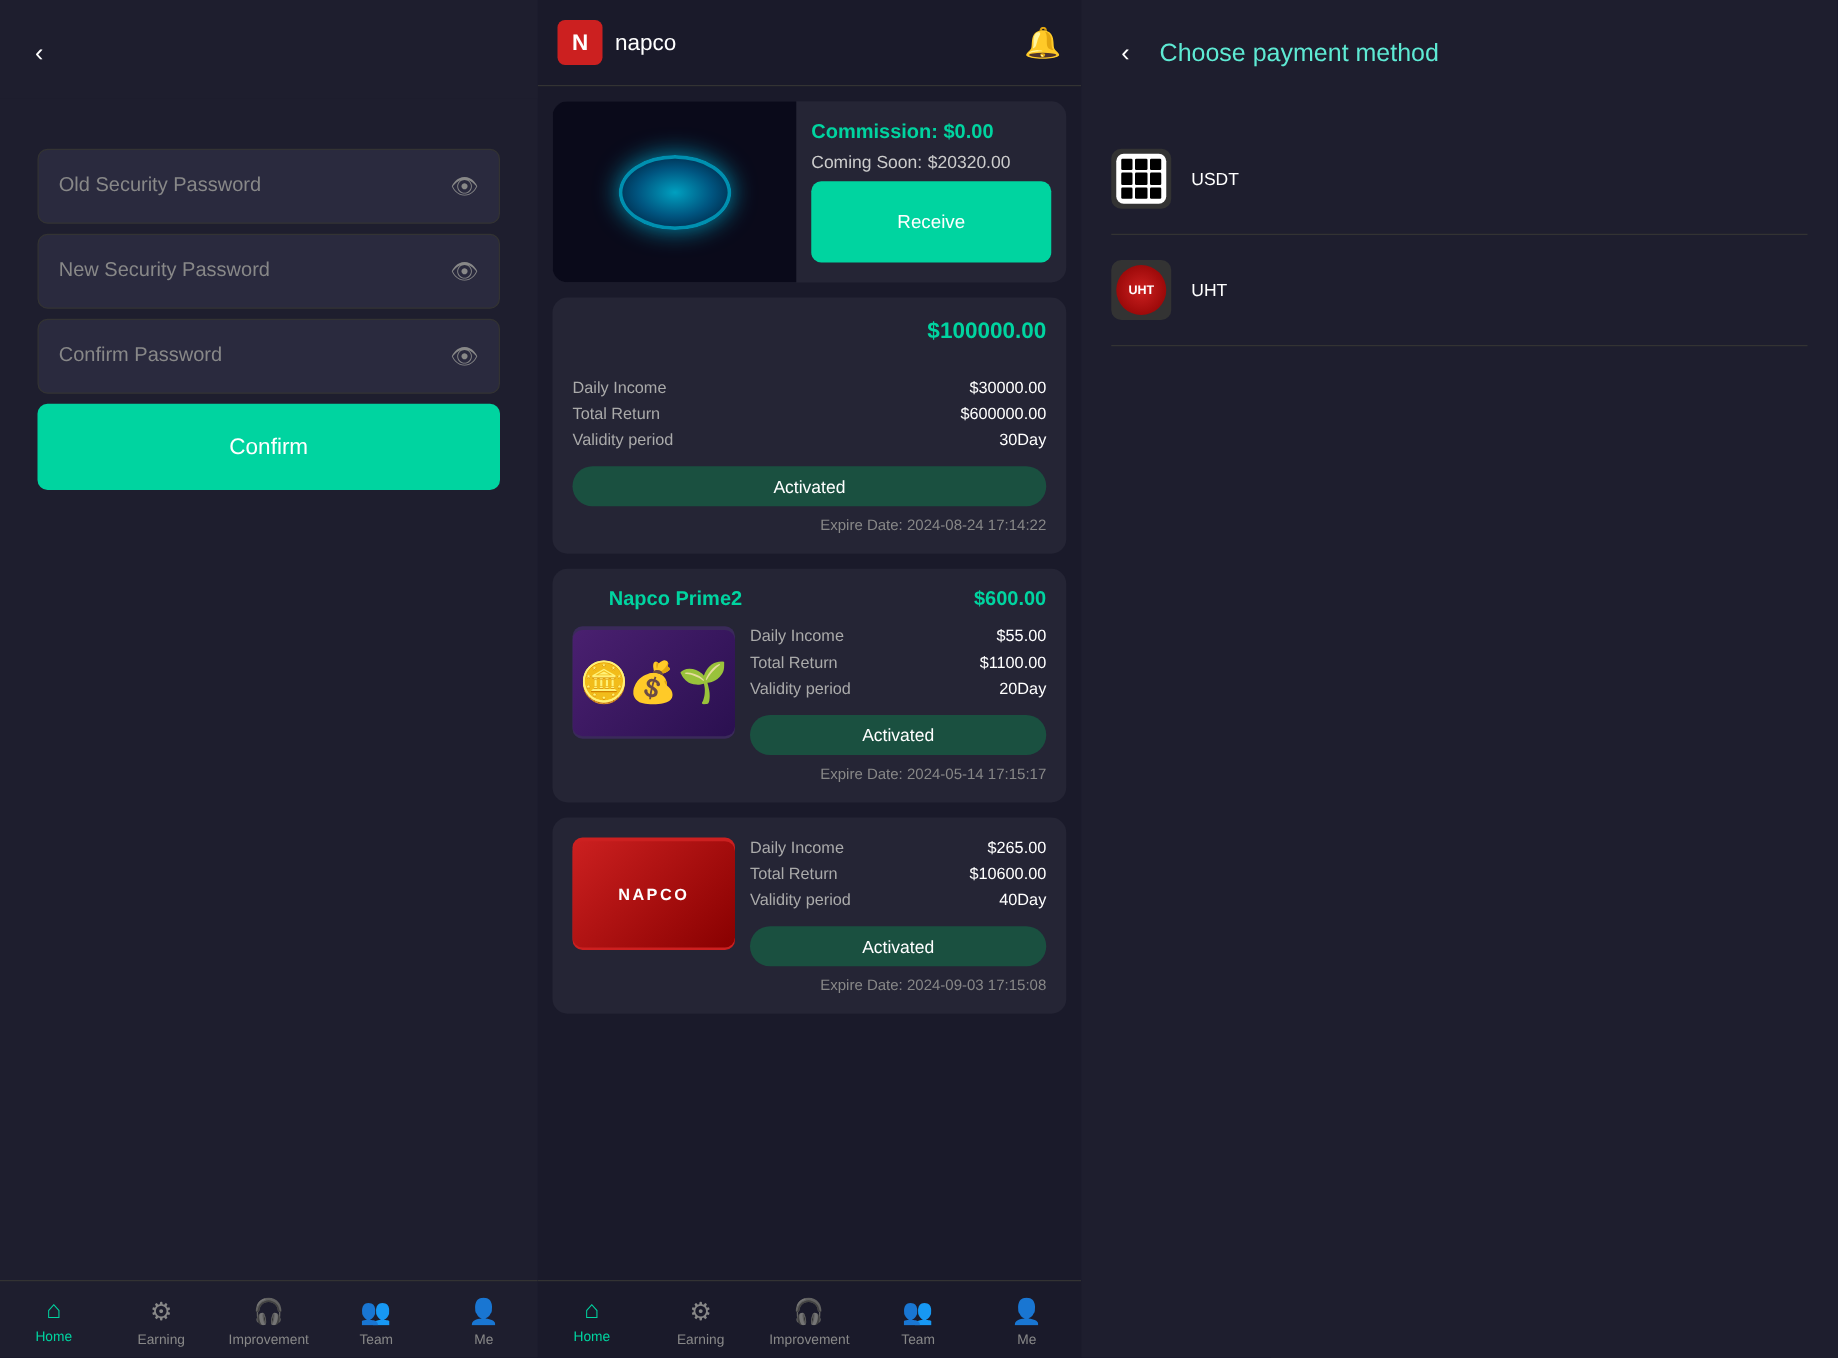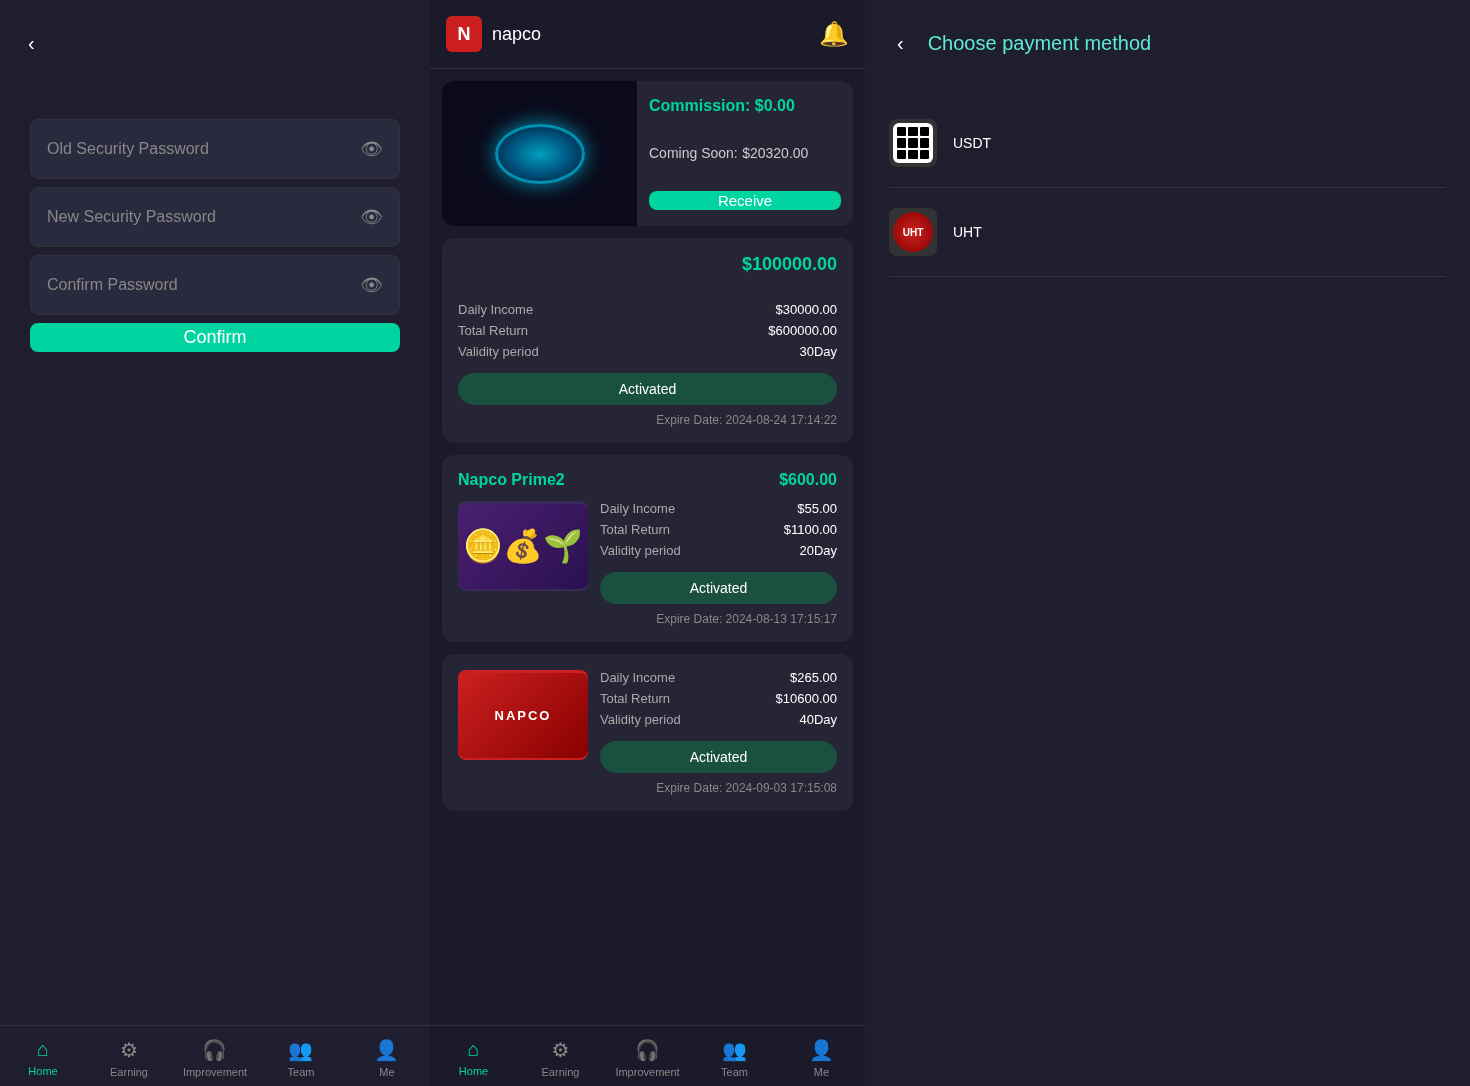--- a/index.html
+++ b/index.html
@@ -83,21 +83,21 @@
     .eye-icon {
       color: #888;
       font-size: 18px;
       cursor: pointer;
     }
 
     .confirm-btn {
       background: #00d4a0;
       border: none;
       border-radius: 8px;
-      padding: 4px;
+      padding: 24px;
       font-size: 18px;
       color: #fff;
       font-weight: 500;
       cursor: pointer;
       width: 100%;
     }
 
     
     .bottom-nav {
       display: flex;
@@ -237,40 +237,41 @@
     .coming-soon {
       color: #ccc;
       font-size: 14px;
       text-align: center;
     }
 
     .receive-btn {
       background: #00d4a0;
       border: none;
       border-radius: 8px;
-      padding: 1px;
+      padding: 24px;
       color: #fff;
       font-size: 15px;
       font-weight: 500;
       cursor: pointer;
       width: 100%;
     }
 
     
     .investment-card {
       background: #252535;
       border-radius: 12px;
       padding: 16px;
     }
 
     .inv-header {
       display: flex;
       justify-content: space-between;
       align-items: flex-start;
       margin-bottom: 12px;
+      margin-left: 29px;
     }
 
     .inv-name {
       color: #00d4a0;
       font-size: 16px;
       font-weight: 600;
     }
 
     .inv-price {
       color: #00d4a0;
@@ -585,21 +586,21 @@
           </div>
           <div class="inv-row">
             <span class="inv-row-label">Total Return</span>
             <span class="inv-row-value">$1100.00</span>
           </div>
           <div class="inv-row">
             <span class="inv-row-label">Validity period</span>
             <span class="inv-row-value">20Day</span>
           </div>
           <button class="activated-btn">Activated</button>
-          <div class="expire-text">Expire Date: 2024-08-13 17:15:17</div>
+          <div class="expire-text">Expire Date: 2024-05-14 17:15:17</div>
         </div>
       </div>
     </div>
 
     <div class="investment-card">
       <div class="inv-body">
         <div class="inv-img inv-img-napco7">
           <div class="napco7-visual">NAPCO</div>
         </div>
         <div class="inv-details">

